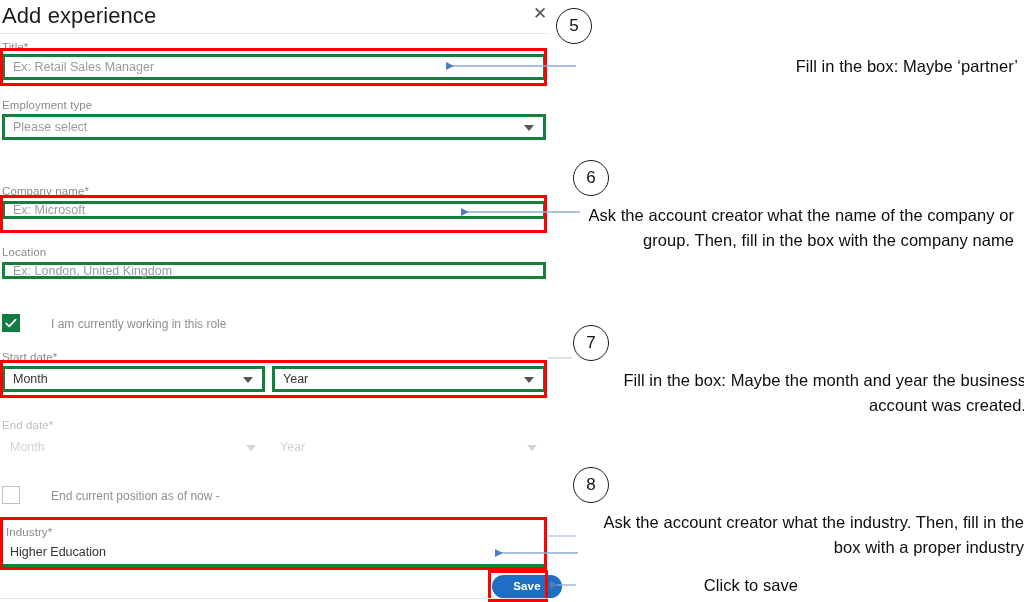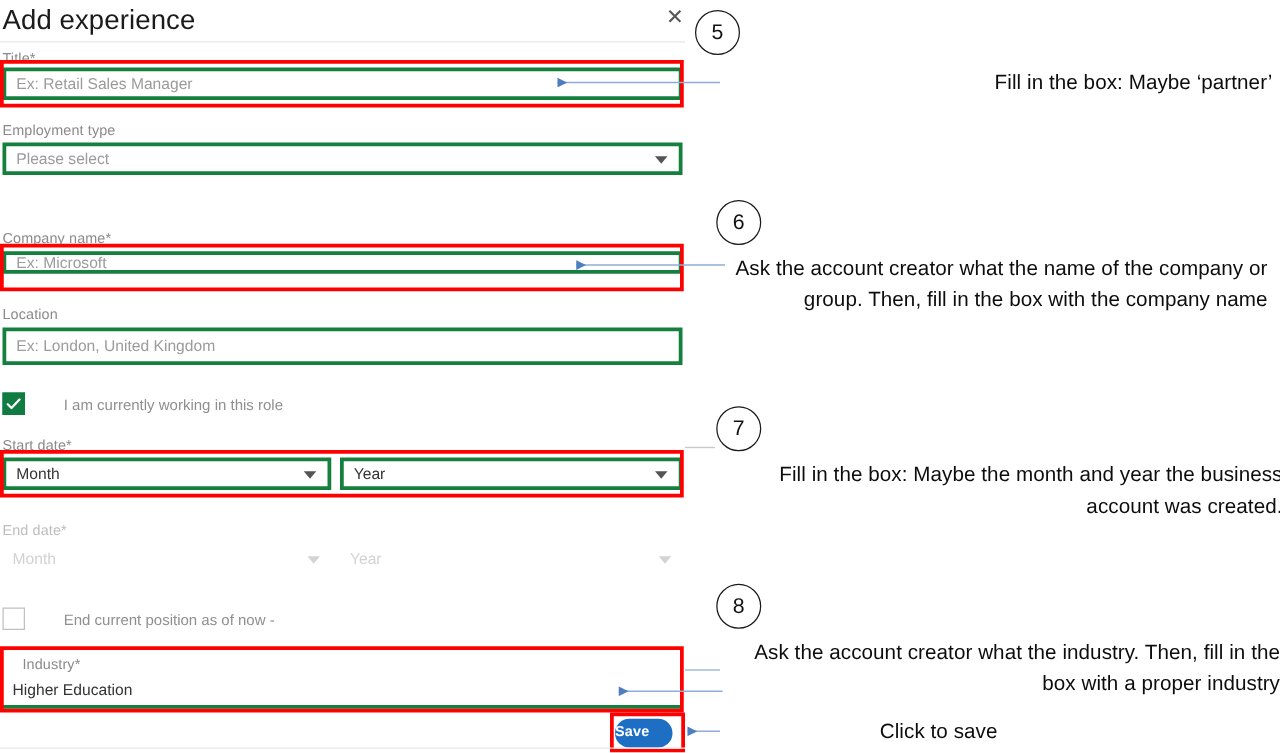--- a/index.html
+++ b/index.html
@@ -133,26 +133,27 @@
   #learn-more .lnk {
     color: #0b5bd3;
     font-weight: bold;
     cursor: pointer;
   }
 
   
   #save-button {
     position: absolute;
     left: 492px; top: 575px;
-    width: 46px; height: 23px;
+    width: 70px; height: 23px;
     border-radius: 12px;
     background: #1e6fc4;
     color: #fff;
     font-size: 11.5px;
     font-weight: bold;
+    text-align: center;
     line-height: 23px;
     cursor: pointer;
     letter-spacing: .2px;
   }
 
   
   .num-circle {
     position: absolute;
     width: 36px; height: 36px;
     border-radius: 50%;
@@ -202,21 +203,21 @@
   </div>
 
 
   <div class="flabel" style="left:2px; top:185px;">Company name*</div>
   <div class="fbox" style="left:2px; top:201px; width:544px; height:18px;">
     <span class="ftext">Ex: Microsoft</span>
   </div>
   <div class="redbox" style="left:0px; top:195px; width:547px; height:38px;"></div>
 
   <div class="flabel" style="left:2px; top:246px;">Location</div>
-  <div class="fbox" style="left:2px; top:262px; width:544px; height:30px;">
+  <div class="fbox" style="left:2px; top:262px; width:544px; height:17px;">
     <span class="ftext">Ex: London, United Kingdom</span>
   </div>
 
   <div class="cbox checked" style="left:2px; top:314px;">
     <svg width="16" height="16" viewBox="0 0 16 16">
       <path d="M3.2 8.4 L6.2 11.4 L12.6 4.6" fill="none" stroke="#ffffff" stroke-width="1.8" stroke-linecap="round" stroke-linejoin="round"></path>
     </svg>
   </div>
   <div class="cblabel" style="left:28px; top:317px;">I am currently working in this role</div>
 
@@ -237,21 +238,21 @@
     <span class="caret dim"></span>
   </div>
   <div class="fbox nb" style="left:272px; top:434px; width:274px; height:26px;">
     <span class="ftext">Year</span>
     <span class="caret dim"></span>
   </div>
 
   <div class="cbox unchecked" style="left:2px; top:486px;"></div>
   <div class="cblabel" style="left:28px; top:489px;">End current position as of now -</div>
 
-  <div class="flabel" style="left:18px; top:526px;">Industry*</div>
+  <div class="flabel" style="left:6px; top:526px;">Industry*</div>
   <div class="fbox" style="left:2px; top:540px; width:544px; height:27px; border-top:none; border-left:none; border-right:none;">
     <span class="ftext value">Higher Education</span>
   </div>
   <div class="redbox" style="left:0px; top:517px; width:547px; height:53px;"></div>
 
   <div id="save-button">Save</div>
   <div class="redbox" style="left:488px; top:570px; width:60px; height:32px;"></div>
 
   <div class="hdr-rule" style="top:598px;"></div>
 </div>

